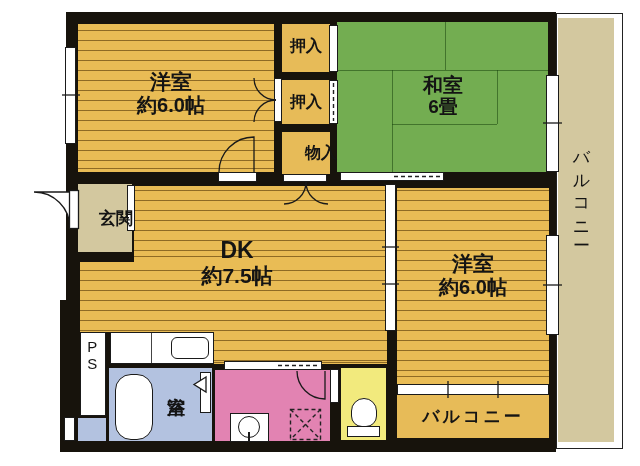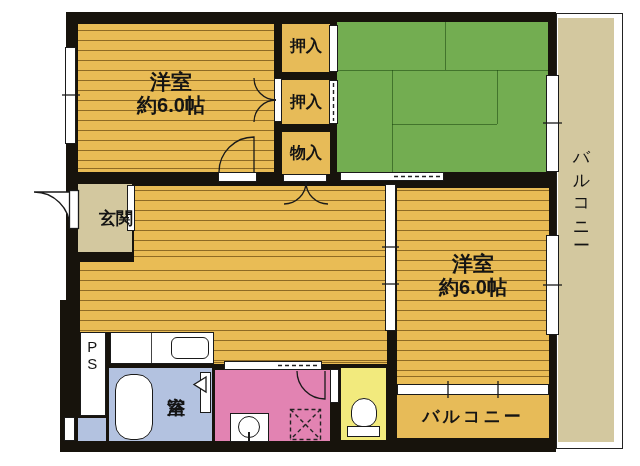--- a/index.html
+++ b/index.html
@@ -122,24 +122,30 @@
       <line x1="320.5" y1="409.5" x2="290.5" y2="439.5"></line>
     </g>
   </svg>
 
   <div class="lbl" style="left:96px;top:70px;width:150px;font-size:21px;">
     <div>洋室</div>
     <div style="font-size:20px;">約6.0帖</div>
   </div>
   <div class="lbl" style="left:282px;top:37px;width:48px;font-size:16px;">押入</div>
   <div class="lbl" style="left:282px;top:93px;width:48px;font-size:16px;">押入</div>
-  <div class="lbl" style="left:282px;top:144px;width:48px;font-size:16px;">物入</div>
+  <div class="lbl" style="left:282px;top:144px;width:48px;font-size:16px;padding-left:15px;">物入</div>
+  <div class="lbl" style="left:368px;top:74px;width:150px;font-size:20px;">
+    <div>和室</div>
+    <div style="font-size:19px;">6畳</div>
+  </div>
   <div class="lbl vtext" style="left:572px;top:138px;font-size:17px;letter-spacing:5px;font-weight:500;">バルコニー</div>
   <div class="lbl" style="left:89px;top:209px;width:54px;font-size:17px;">玄関</div>
   <div class="lbl" style="left:162px;top:238px;width:150px;font-size:23px;">
+    <div>DK</div>
+    <div style="font-size:21px;">約7.5帖</div>
   </div>
   <div class="lbl" style="left:398px;top:252px;width:150px;font-size:21px;">
     <div>洋室</div>
     <div style="font-size:20px;">約6.0帖</div>
   </div>
   <div class="lbl vtext upright" style="left:83px;top:338px;font-size:15px;font-weight:500;">PS</div>
   <div class="lbl vtext" style="left:166px;top:383px;font-size:18px;">浴室</div>
   <div class="lbl" style="left:397px;top:407px;width:152px;font-size:17px;letter-spacing:3px;">バルコニー</div>
 
 </div>

